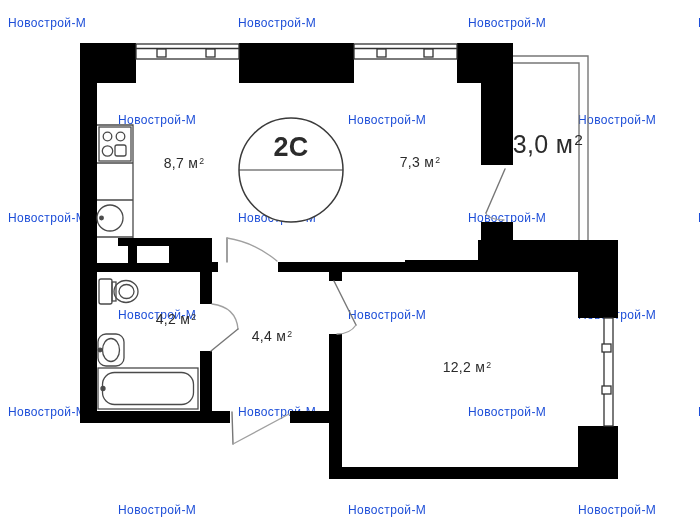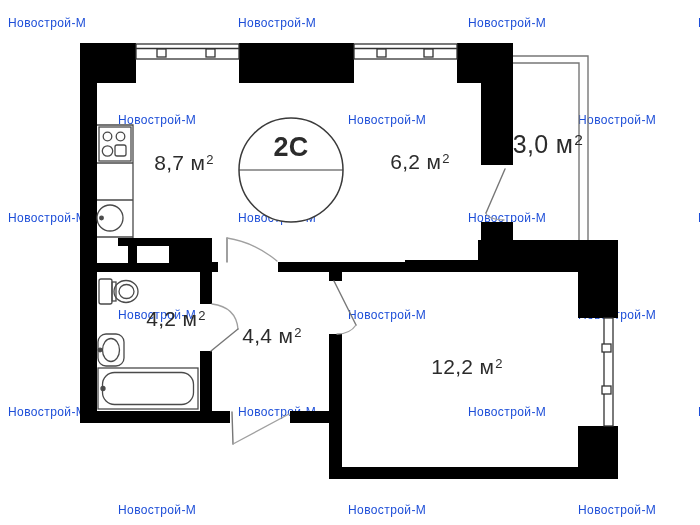--- a/index.html
+++ b/index.html
@@ -10,21 +10,21 @@
   .wm{
     position:absolute;z-index:0;font-size:12px;color:#1d4ed8;
     letter-spacing:.4px;white-space:nowrap;user-select:none;
   }
   svg.plan{position:absolute;left:0;top:0;z-index:1;}
   .lbl{
     position:absolute;z-index:2;transform:translate(-50%,-50%);
     color:#2b2b2b;white-space:nowrap;letter-spacing:.3px;
   }
   .lbl .sup{font-size:.62em;position:relative;top:-.5em;margin-left:1px;}
-  .fs21{font-size:21px;}
+  .fs21{font-size:14px;}
   .fs19{font-size:25px;}
   .unit-type{font-size:27px;}
   .total-area{font-size:23px;}
 </style>
 </head>
 <body>
 
 <div class="stage">
 
   <div id="watermark-layer">
@@ -167,21 +167,21 @@
       <circle cx="291" cy="170" r="52" fill="#ffffff" stroke="#3a3a3a" stroke-width="1.5"></circle>
       <line x1="239" y1="170" x2="343" y2="170" stroke="#3a3a3a" stroke-width="1.2"></line>
     </g>
   </svg>
 
   <div class="lbl unit-type" style="left:291px;top:147px;font-weight:bold;">2С</div>
 
 
   <div class="lbl fs21" style="left:184px;top:163px;"><span>8,7 м</span><span class="sup">2</span></div>
 
-  <div class="lbl fs21" style="left:420px;top:162px;"><span>6,2 м</span><span class="sup">2</span></div>
+  <div class="lbl fs21" style="left:420px;top:162px;"><span>7,3 м</span><span class="sup">2</span></div>
 
   <div class="lbl fs19" style="left:548px;top:144px;"><span>3,0 м</span><span class="sup">2</span></div>
 
   <div class="lbl fs21" style="left:176px;top:319px;"><span>4,2 м</span><span class="sup">2</span></div>
 
   <div class="lbl fs21" style="left:272px;top:336px;"><span>4,4 м</span><span class="sup">2</span></div>
 
   <div class="lbl fs21" style="left:467px;top:367px;"><span>12,2 м</span><span class="sup">2</span></div>
 
 </div>

